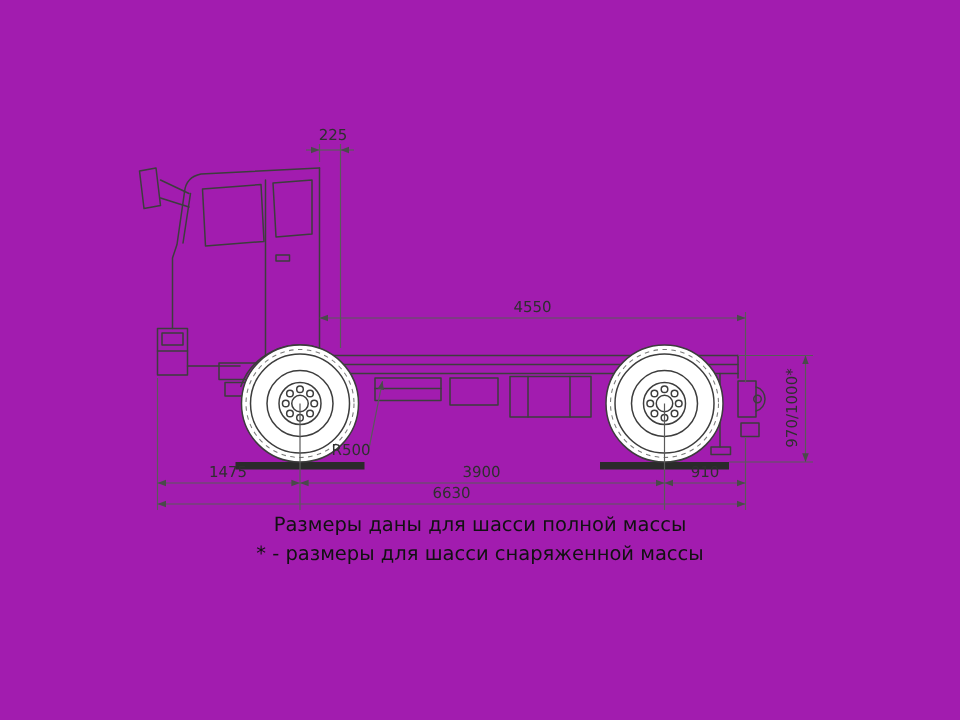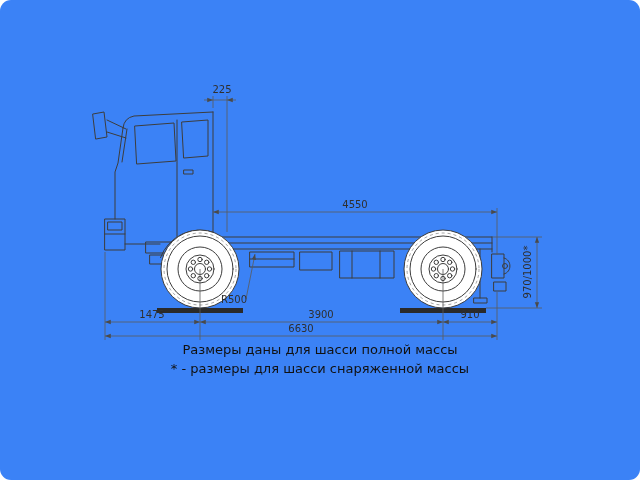--- a/index.html
+++ b/index.html
@@ -1,22 +1,21 @@
 <!DOCTYPE html>
 <html><head>
 <meta charset="utf-8">
 <style>
   html,body{margin:0;padding:0;background:#ffffff;}
   #stage{
     position:relative;
     width:640px;height:480px;
-    background:#3b82f6;
+    background:#a21caf;
     overflow:hidden;
     font-family:"DejaVu Sans", sans-serif;
-    border-radius:11px;
   }
   svg{display:block;}
   
   .t{stroke:#3d3d3d;stroke-width:1;fill:none;stroke-linejoin:round;stroke-linecap:round;}
   .tf{stroke:#3d3d3d;stroke-width:1;fill:#ffffff;}
   .dark{fill:#2a2a2a;stroke:none;}
   .tread{stroke:#7a7a7a;stroke-width:.7;fill:none;stroke-dasharray:3 3;}
   
   .dim{stroke:#5a5a5a;stroke-width:.8;fill:none;}
   .dim-label{font:10px "DejaVu Sans", sans-serif;fill:#2f2f2f;}

